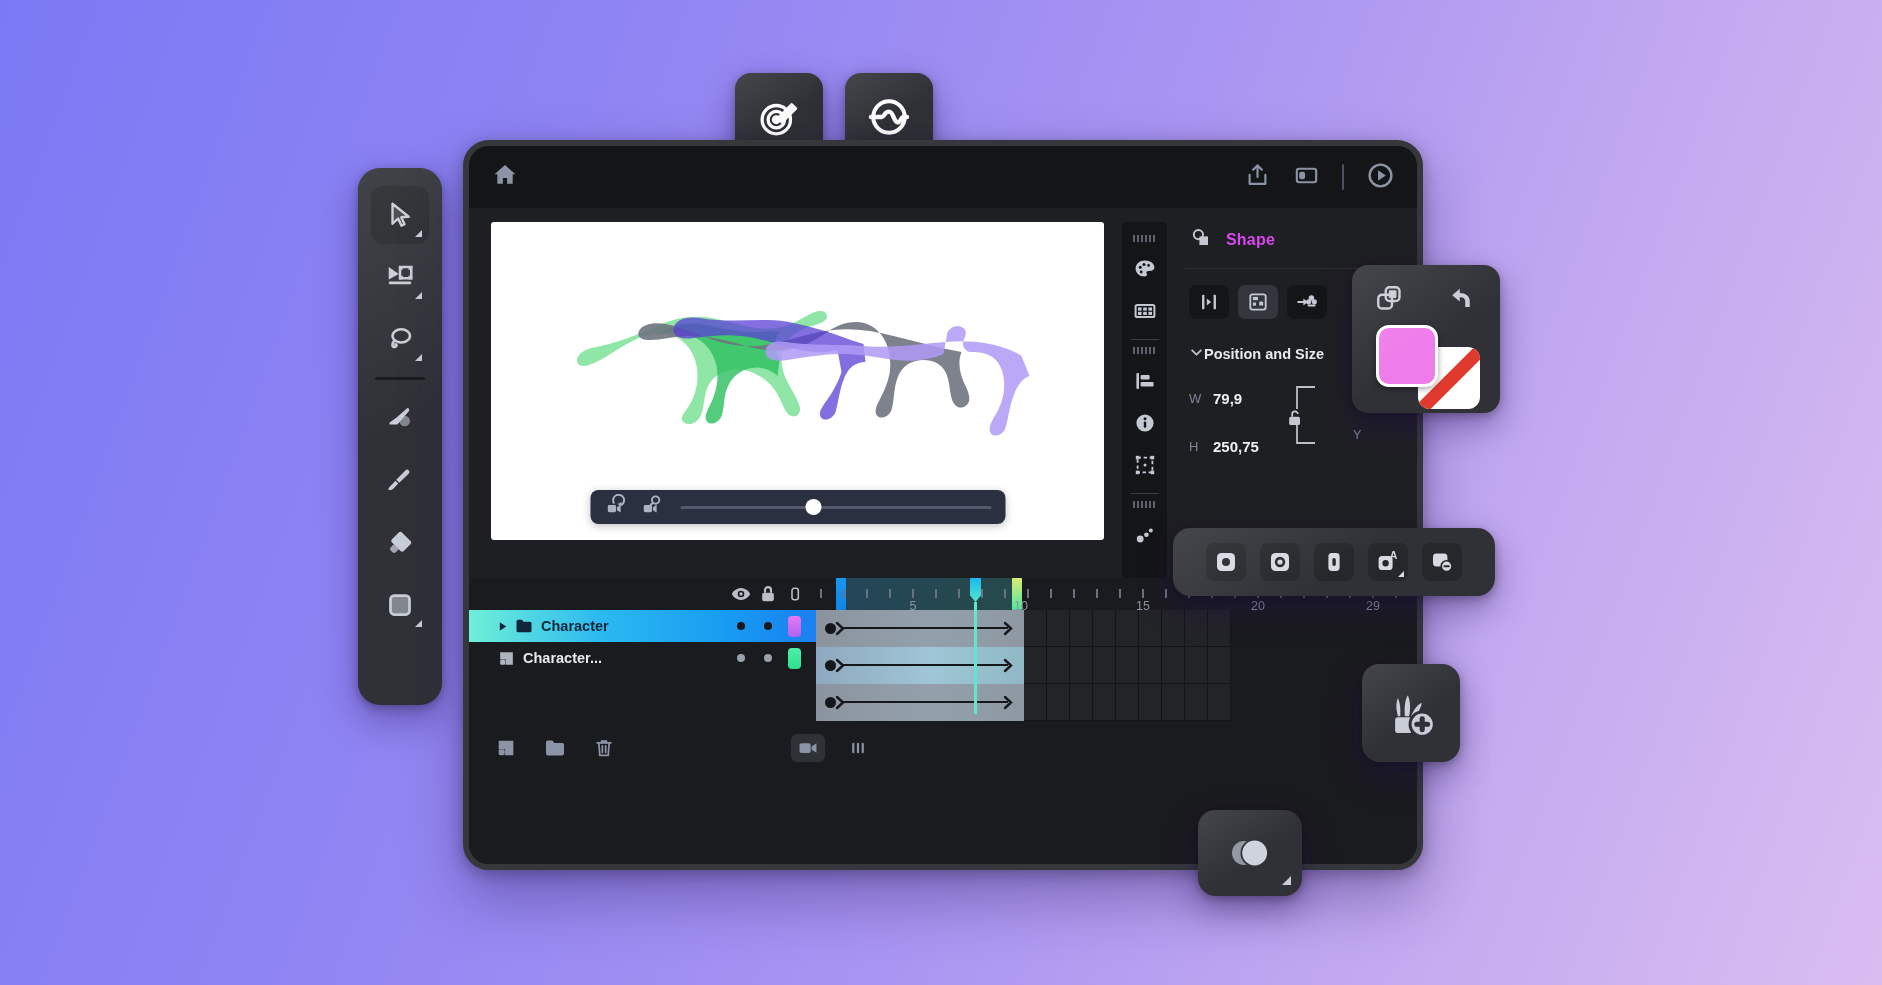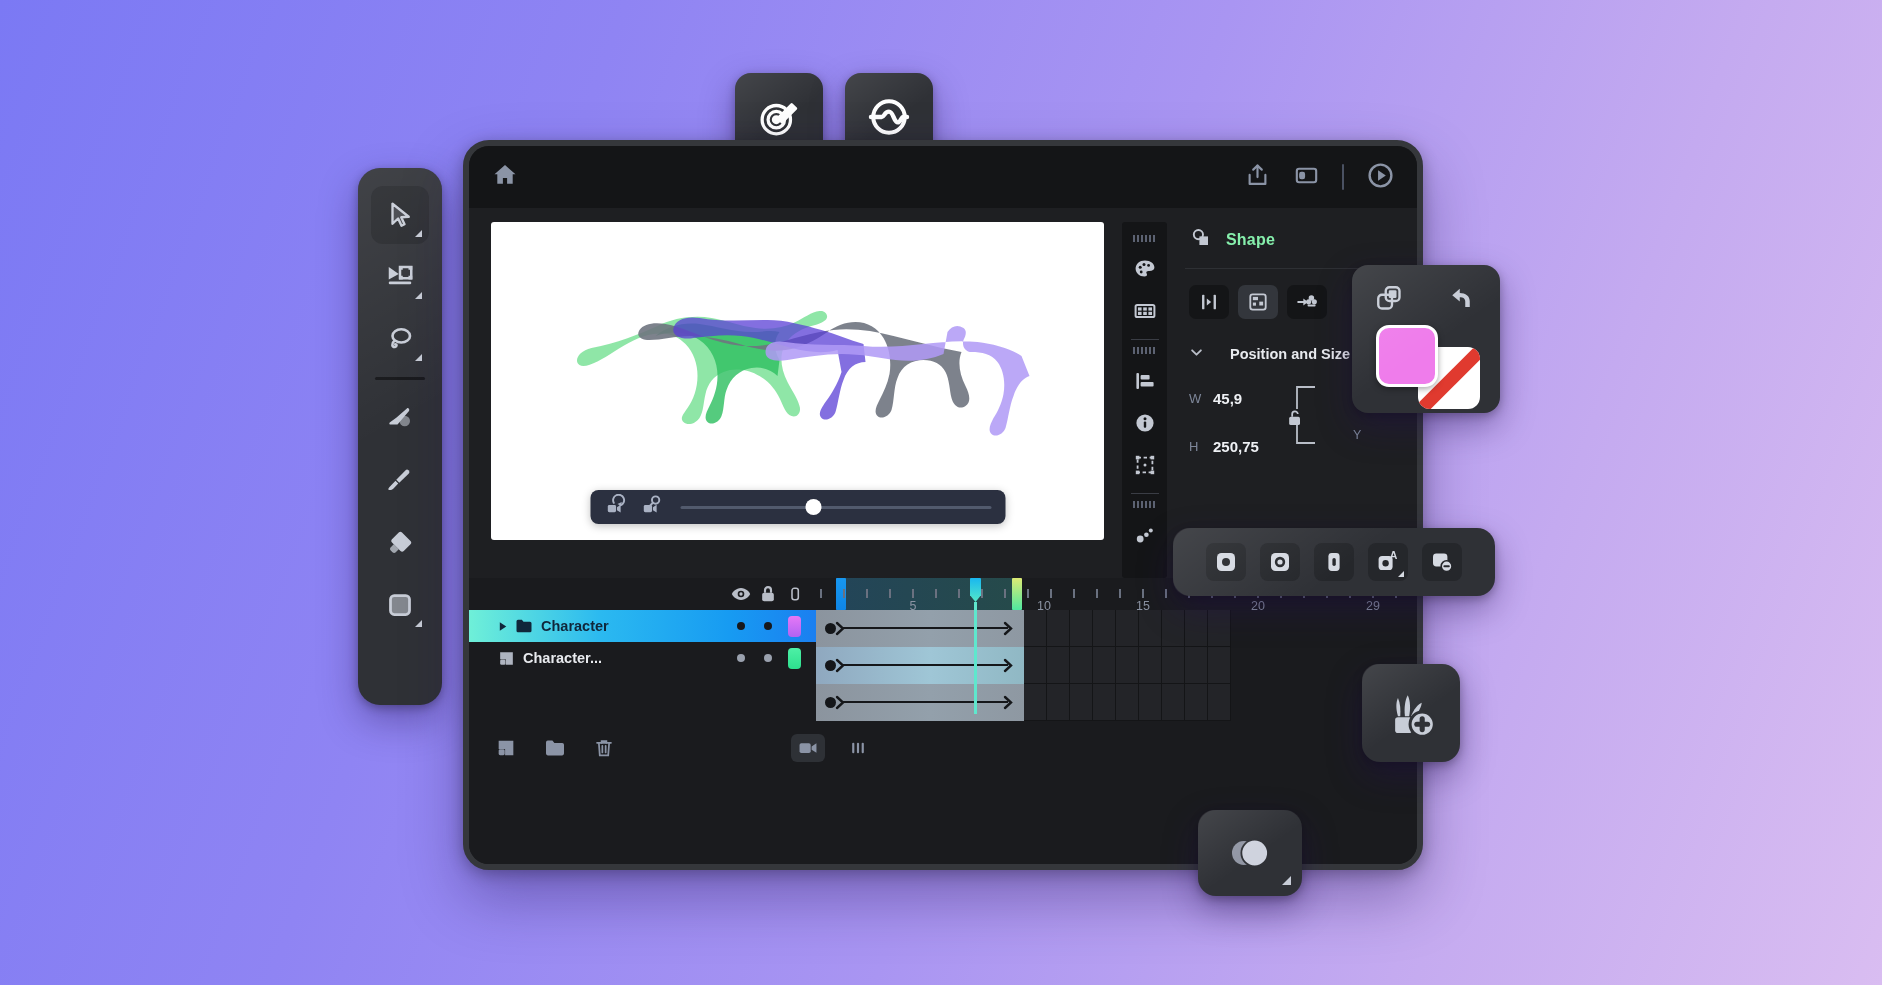--- a/index.html
+++ b/index.html
@@ -51,27 +51,27 @@
     border-radius:3px;
   }
   #canvas-rail .grip{ width:24px; height:7px; margin:5px 0 6px;
      background:repeating-linear-gradient(90deg,#5c6272 0 2px,transparent 2px 4px); }
   #canvas-rail .ri{ margin:9px 0; color:#c3c8d2; display:flex; }
   #canvas-rail .divider{ width:28px; height:1px; background:#3a3d45; margin:7px 0 2px; }
 
   
   #props{ width:250px; background:#1e1f22; padding:18px 0 0 0; }
   .props-head{ display:flex; align-items:center; gap:13px; padding:0 22px 14px; }
-  .props-head .lbl{ color:#86efac; font-size:16px; font-weight:bold; letter-spacing:.2px;}
+  .props-head .lbl{ color:#d946ef; font-size:16px; font-weight:bold; letter-spacing:.2px;}
   .props-rule{ height:1px; background:#2e3034; margin:0 18px; }
   .props-btns{ display:flex; gap:9px; padding:16px 22px 6px; }
   .pbtn{ width:40px; height:34px; border-radius:7px; background:#141517;
          display:flex; align-items:center; justify-content:center; color:#c3c8d2; }
   .pbtn.active{ background:#33363c; }
-  .section-head{ display:flex; align-items:center; gap:26px; padding:20px 22px 4px;
+  .section-head{ display:flex; align-items:center; gap:0; padding:20px 22px 4px;
      color:#e8eaee; font-size:14.5px; font-weight:bold; }
   .chev{ color:#b9bec8; }
   .size-grid{ padding:14px 22px 0; position:relative; }
   .size-row{ display:flex; align-items:center; gap:11px; height:34px; }
   .size-row .k{ color:#7e879a; font-size:13px; width:13px; }
   .size-row .v{ color:#eef0f4; font-size:15px; font-weight:bold; }
   .lock-bracket{ position:absolute; left:118px; top:16px; width:62px; height:64px; color:#b9bec8;}
   .axis{ position:absolute; color:#7e879a; font-size:12.5px; }
 
   
@@ -453,21 +453,21 @@
           <svg width="15" height="15" viewBox="0 0 24 24" fill="none" stroke="currentColor" stroke-width="3" stroke-linecap="round" stroke-linejoin="round">
               <path d="M5 8.5 L12 15.5 L19 8.5"></path>
             </svg>
         </span>
         <span>Position and Size</span>
       </div>
 
       <div class="size-grid">
         <div class="size-row">
           <span class="k">W</span>
-          <span class="v">45,9</span>
+          <span class="v">79,9</span>
         </div>
         <div style="height:14px"></div>
         <div class="size-row">
           <span class="k">H</span>
           <span class="v">250,75</span>
         </div>
         <svg class="lock-bracket" viewBox="0 0 62 64" fill="none" stroke="currentColor" stroke-width="1.8">
           <path d="M30 4 H12 V26"></path>
             <path d="M30 60 H12 V38"></path>
         </svg>
@@ -588,21 +588,21 @@
               <i class="tick" style="left: 441px;"></i>
               <i class="tick" style="left: 464px;"></i>
               <i class="tick" style="left: 487px;"></i>
               <i class="tick" style="left: 510px;"></i>
               <i class="tick" style="left: 533px;"></i>
               <i class="tick" style="left: 556px;"></i>
               <i class="tick" style="left: 579px;"></i>
             </div>
           <div id="ruler-labels">
               <span class="rlabel" style="left: 97px;">5</span>
-              <span class="rlabel" style="left: 228px;">10</span>
+              <span class="rlabel" style="left: 205px;">10</span>
               <span class="rlabel" style="left: 327px;">15</span>
               <span class="rlabel" style="left: 442px;">20</span>
               <span class="rlabel" style="left: 557px;">29</span>
             </div>
         </div>
 
         <div id="playhead" style="left:154px;">
           <div class="head"></div>
           <div class="stem"></div>
         </div>

